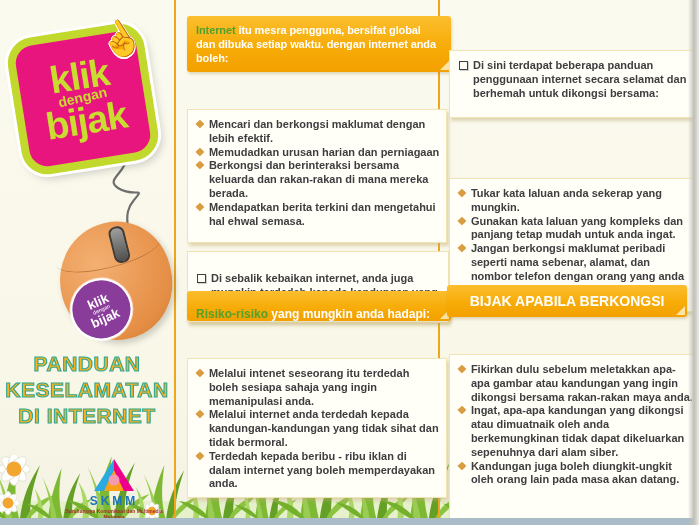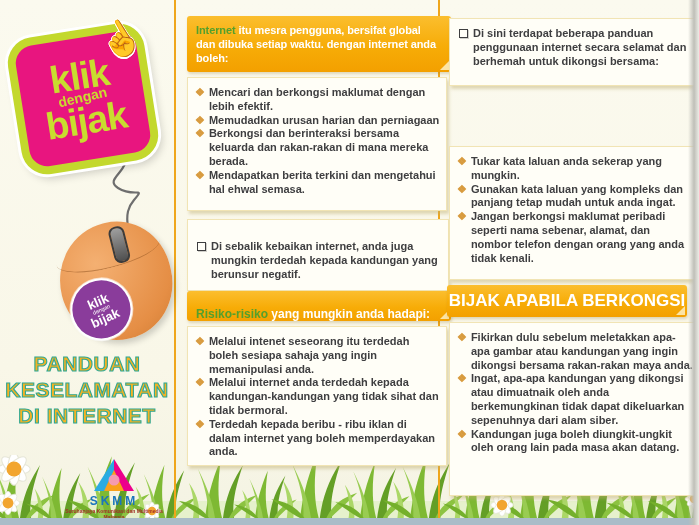--- a/index.html
+++ b/index.html
@@ -14,21 +14,21 @@
         background:linear-gradient(to right,rgba(195,195,188,0),#BFBFB8 55%,#ECECE6 100%);}
   
   .grass{position:absolute;left:0;bottom:7px;width:699px;height:63px;z-index:2;}
   
   .obox{position:absolute;background:linear-gradient(180deg,#FBBE2E 0%,#F7AC07 55%,#F3A000 100%);
         border-radius:3px;color:#FFFFFF;font-weight:700;z-index:4;
         box-shadow:1px 2px 3px rgba(140,110,30,.25);}
   .fold{position:absolute;right:2px;bottom:2px;width:0;height:0;border-style:solid;
         border-width:0 0 9px 9px;border-color:transparent transparent #FCE4A4 transparent;}
   .wbox{position:absolute;background:#FFFEF7;border:1px solid #F1E4B4;z-index:4;
-        box-shadow:2px 3px 3px rgba(190,172,110,.45);color:#3E3E40;font-weight:700;}
+        box-shadow:2px 3px 3px rgba(190,172,110,.45);color:#3E3E40;font-weight:700;margin-top:32px;}
   .green{color:#54A02C;}
   .li{display:flex;align-items:flex-start;color:#3E3E40;font-weight:700;
       font-size:11px;line-height:13.8px;}
   .di{flex:0 0 auto;color:#D89B3E;font-size:11px;line-height:13.8px;margin-right:4px;}
   .sq{flex:0 0 auto;width:7px;height:7px;border:1.6px solid #3E3E40;margin:2px 5px 0 1px;
       box-shadow:1px 1px 0 rgba(0,0,0,.18);}
   .bt{flex:1;}
   
   .m-header{left:187px;top:16px;width:246px;min-height:42px;padding:7px 9px;
             font-size:11px;line-height:14px;letter-spacing:-.1px;}
@@ -36,21 +36,21 @@
   .m-note{left:187px;top:219px;width:246px;min-height:44px;padding:20px 6px 6px 8px;}
   .m-riskhdr{left:187px;top:291px;width:246px;height:30px;display:flex;align-items:flex-end;
              padding:0 9px;font-size:12px;}
   .m-risks{left:187px;top:326px;width:246px;min-height:112px;padding:8px 5px 6px 7px;}
   
   .r-intro{left:449px;top:18px;width:234px;min-height:52px;padding:8px 6px 6px 8px;}
   .r-banner1{left:447px;top:92px;width:240px;height:48px;display:flex;align-items:center;
              justify-content:center;text-align:center;font-size:11px;line-height:16px;padding:0 6px;box-sizing:border-box;}
   .r-tips1{left:449px;top:146px;width:236px;min-height:118px;padding:8px 5px 6px 7px;}
   .r-banner2{left:447px;top:285px;width:240px;height:32px;display:flex;align-items:center;
-             justify-content:center;text-align:right;font-size:17px;}
+             justify-content:center;text-align:right;font-size:14px;}
   .r-tips2{left:449px;top:322px;width:236px;min-height:158px;padding:8px 5px 6px 7px;}
   
   .logo{position:absolute;left:14px;top:30px;width:122px;height:122px;z-index:4;
         background:#E8157F;border:8px solid #C3D82D;border-radius:26px;
         box-shadow:0 0 0 3px #FFFFFF,3px 5px 9px rgba(0,0,0,.18);
         transform:rotate(-9deg);display:flex;flex-direction:column;align-items:center;justify-content:center;}
   .logo .l1{font-size:38px;font-weight:700;color:#C9DC2F;line-height:30px;letter-spacing:-1px;}
   .logo .l2{font-size:14px;font-weight:700;color:#C9DC2F;line-height:13px;transform:rotate(-4deg);}
   .logo .l3{font-size:38px;font-weight:700;color:#C9DC2F;line-height:34px;letter-spacing:-1px;}
   .hand{position:absolute;top:-12px;right:-6px;font-size:34px;color:#E8157F;

